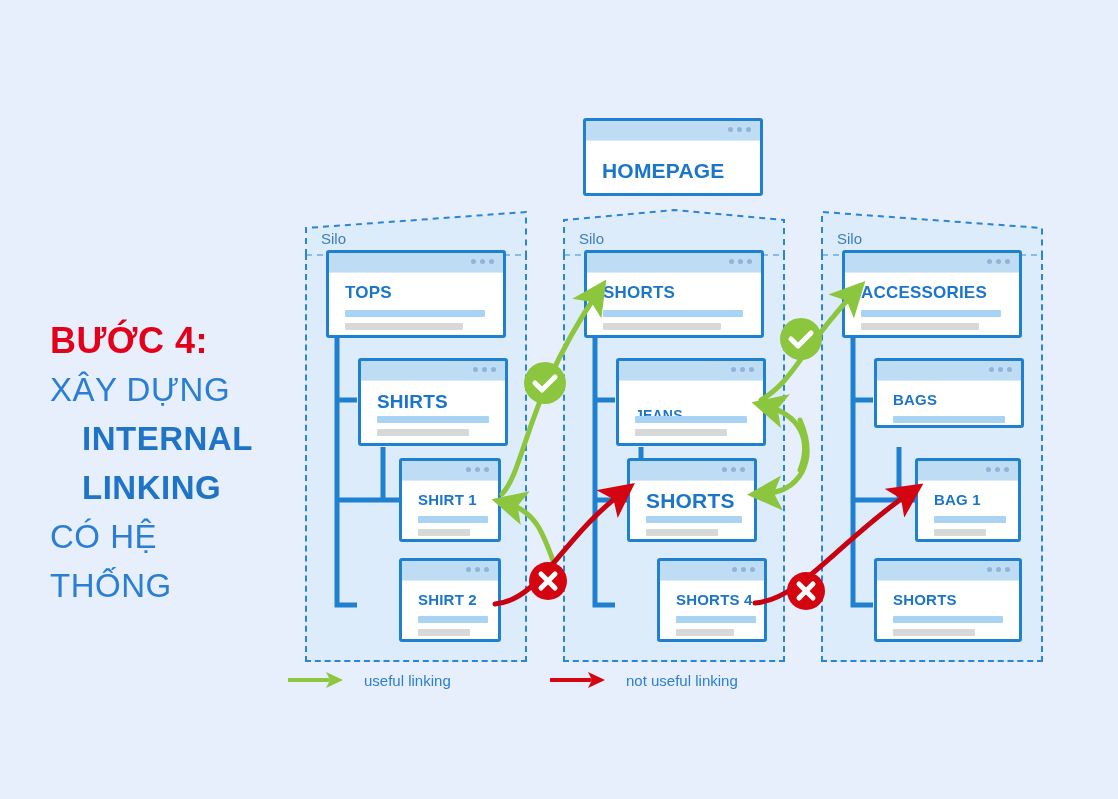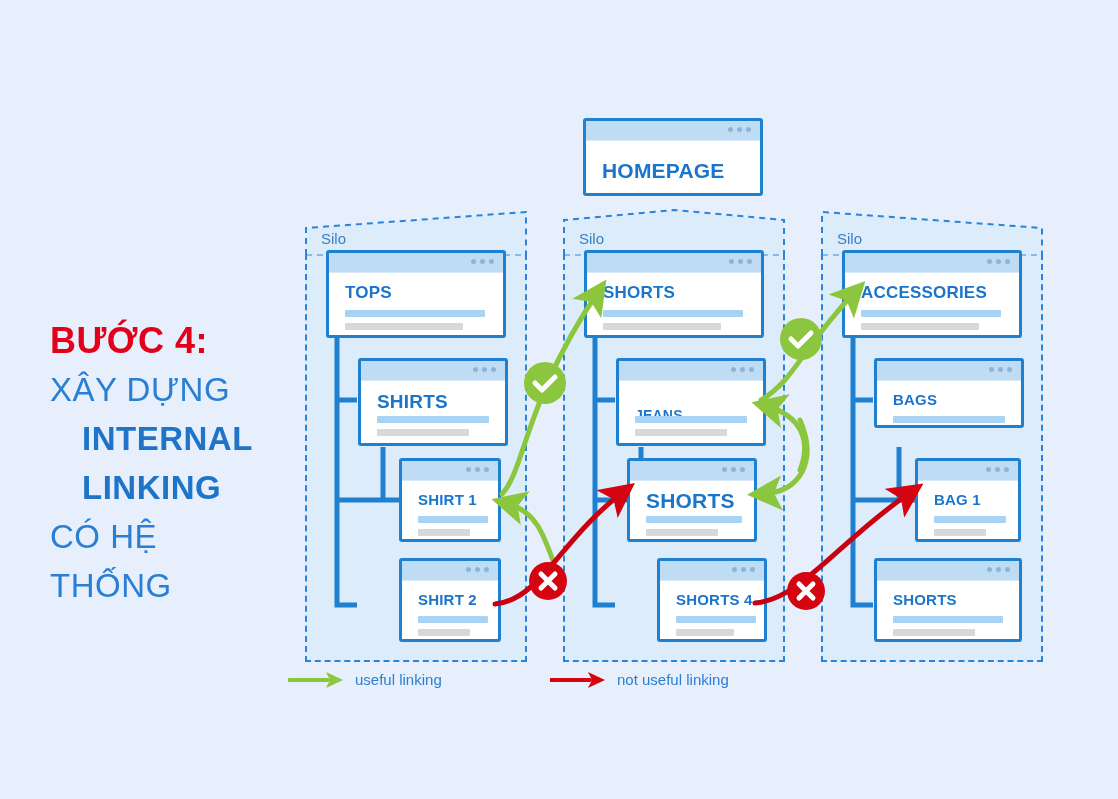--- a/index.html
+++ b/index.html
@@ -60,21 +60,21 @@
   .card .ttl{
     position:absolute;left:16px;
     font-size:17px;font-weight:700;color:#1b75cb;letter-spacing:.2px;
     white-space:nowrap;
   }
   .card .ln1{position:absolute;left:16px;height:7px;background:#a9d3f2;border-radius:1px;}
   .card .ln2{position:absolute;left:16px;height:7px;background:#d8d8d8;border-radius:1px;}
 
   
   #legend{position:absolute;left:288px;top:671px;width:520px;height:30px;}
-  .lg{position:absolute;top:0;display:flex;gap:11px;}
+  .lg{position:absolute;top:0;display:flex;align-items:center;gap:20px;}
   .lg .lbl{font-size:15px;color:#2a7fd4;}
   .lg svg{display:block;}
 
   svg.ovl{position:absolute;left:0;top:0;width:1118px;height:799px;pointer-events:none;}
 </style>
 </head>
 <body>
 
 <div id="stage">
 

